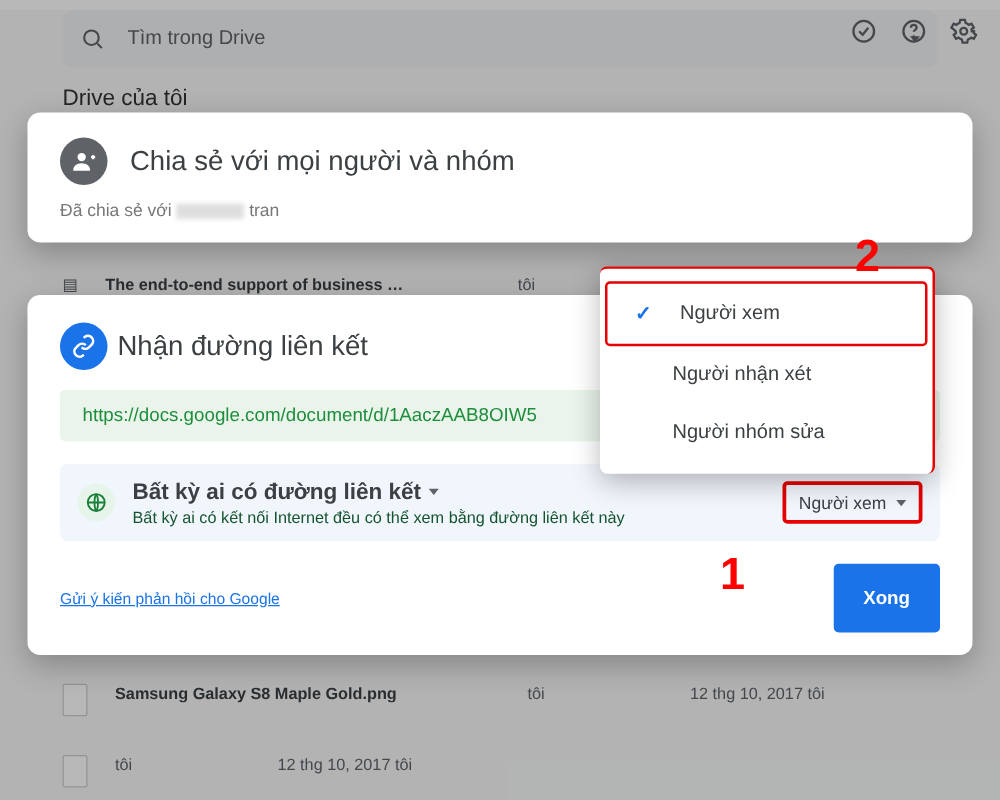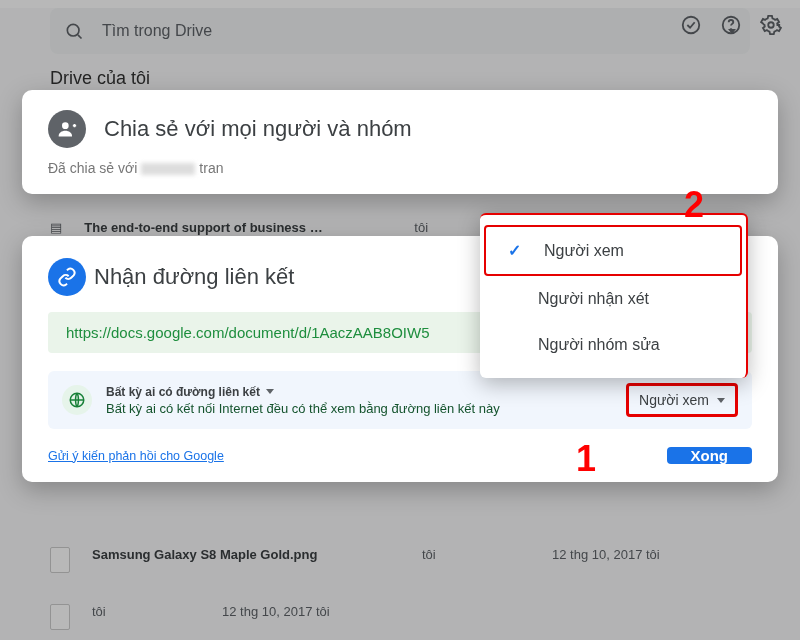--- a/index.html
+++ b/index.html
@@ -27,26 +27,26 @@
 .sharedwith{color:#777;font-size:14px}
 .sharedwith .blur{display:inline-block;width:54px;height:12px;background:#ddd;filter:blur(2px);vertical-align:middle;margin:0 4px}
 .dlg2{top:236px;padding:22px 26px 18px 26px}
 .dlg2 .row1{display:flex;align-items:center;gap:8px;margin-bottom:16px}
 .linkcircle{width:38px;height:38px;border-radius:50%;background:#1a73e8;color:#fff;display:flex;align-items:center;justify-content:center}
 .dlg2 h2{font-size:22px;font-weight:400;color:#3c4043}
 .linkbox{background:#eaf4ea;color:#1e8e3e;border-radius:4px;padding:12px 18px;font-size:15px;white-space:nowrap;overflow:hidden;text-overflow:clip;margin-bottom:18px}
 .accessrow{display:flex;align-items:center;background:#f1f6fd;border-radius:6px;padding:12px 14px;gap:14px;margin-bottom:18px}
 .globe{width:30px;height:30px;border-radius:50%;background:#e6f4ea;color:#188038;display:flex;align-items:center;justify-content:center;font-size:16px}
 .accessmid{flex:1}
-.acc-title{font-size:12px;font-weight:600;color:#3c4043;display:flex;align-items:center;gap:6px}
+.acc-title{font-size:18px;font-weight:600;color:#3c4043;display:flex;align-items:center;gap:6px}
 .acc-desc{font-size:13px;color:#14532d;margin-top:2px;max-width:430px}
 .rolebtn{display:flex;align-items:center;gap:8px;color:#3c4043;font-size:14px;padding:6px 10px;border:3px solid #e60000;border-radius:4px;cursor:pointer}
 .footer{display:flex;align-items:center}
 .feedback{color:#1a73e8;font-size:12.5px;text-decoration:underline;cursor:pointer}
-.done{margin-left:auto;background:#1a73e8;color:#fff;border:none;border-radius:4px;padding:0 24px;font-size:15px;font-weight:600;cursor:pointer}
+.done{margin-left:auto;background:#1a73e8;color:#fff;border:none;border-radius:4px;padding:19px 24px;font-size:15px;font-weight:600;cursor:pointer}
 .menu{position:absolute;top:213px;left:480px;width:268px;background:#fff;border-radius:6px;box-shadow:0 6px 22px rgba(0,0,0,0.28);padding:10px 0;border:2px solid #e60000;border-left:none;border-bottom:none}
 .menu-item{display:flex;align-items:center;gap:18px;padding:14px 22px;font-size:16px;color:#3c4043;cursor:pointer}
 .menu-item.sel{border:2px solid #e60000;border-radius:4px;margin:0 4px}
 .check{color:#1a73e8;font-weight:700;width:18px}
 .nocheck{width:18px}
 .tri{width:0;height:0;border-left:4px solid transparent;border-right:4px solid transparent;border-top:5px solid #5f6368;display:inline-block}
 .ann{position:absolute;color:#ff0000;font-size:36px;font-weight:900;font-family:Arial Black,Arial}
 .a1{top:438px;left:576px}
 .a2{top:184px;left:684px}
 svg{display:block}

